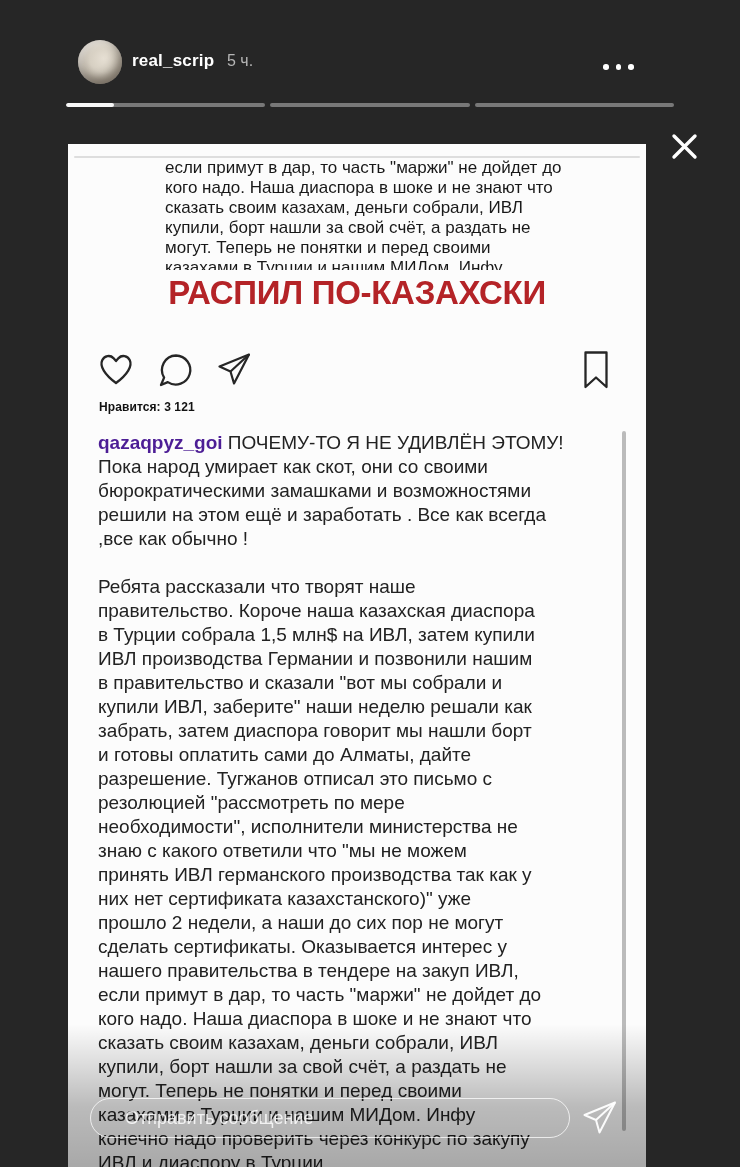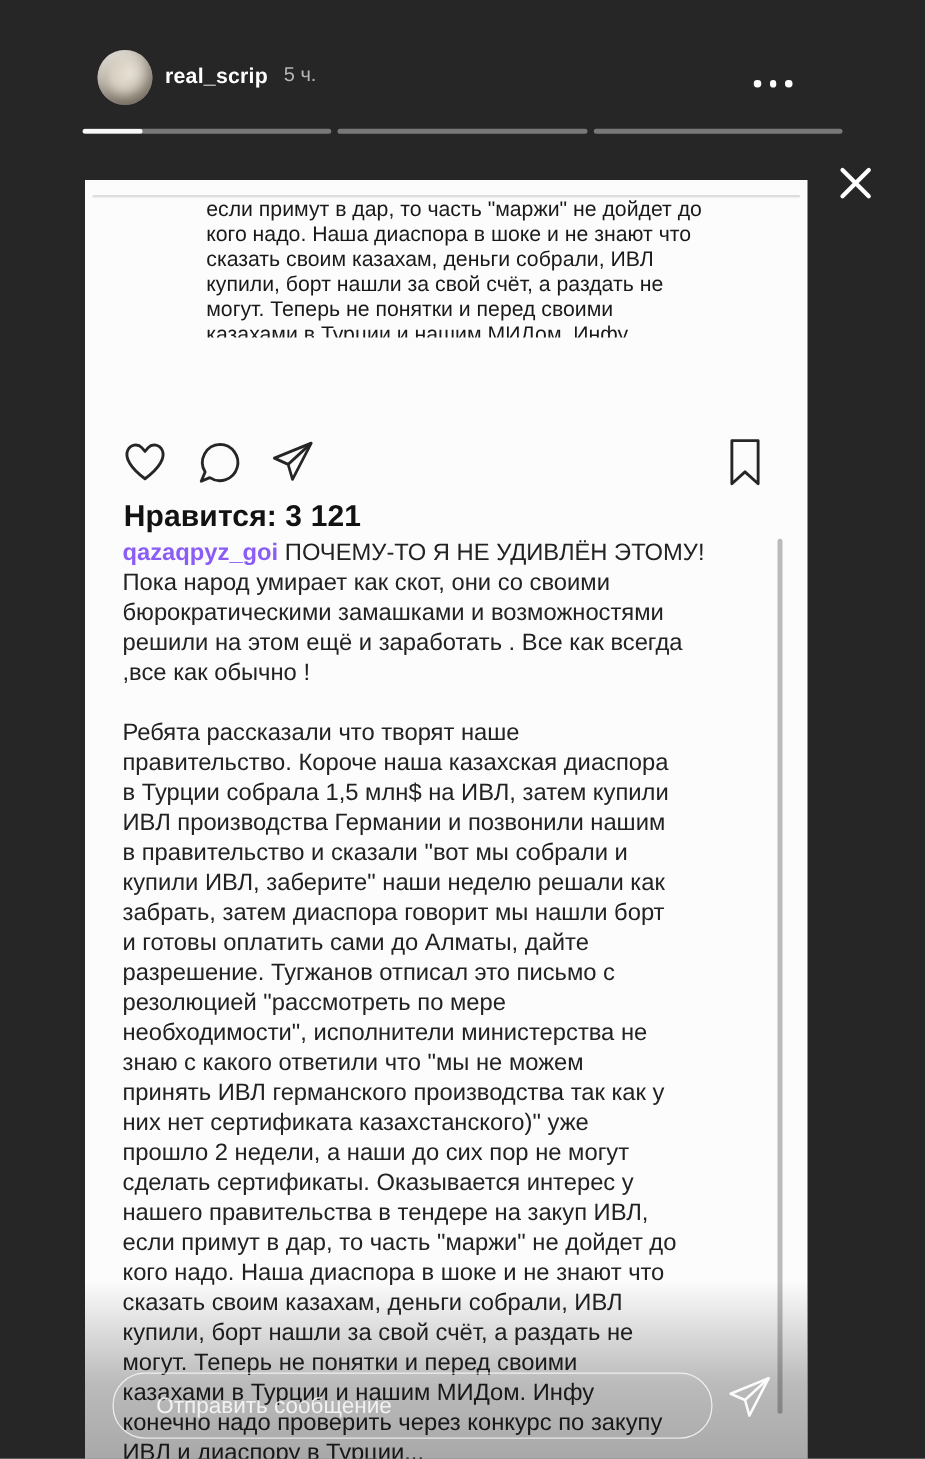--- a/index.html
+++ b/index.html
@@ -35,32 +35,32 @@
   .headline{position:absolute;left:0;top:130px;width:578px;text-align:center;
     color:var(--red);font-size:33px;font-weight:700;letter-spacing:-.3px;}
 
   .actions{position:absolute;left:0;top:206px;width:578px;height:46px;}
   .actions svg{position:absolute;top:0;}
   .icon-heart{left:28px;}
   .icon-comment{left:88px;}
   .icon-share{left:146px;}
   .icon-bookmark{left:514px;top:1px;}
 
-  .likes{position:absolute;left:31px;top:256px;color:#121212;font-size:24px;font-weight:700;letter-spacing:.1px;}
+  .likes{position:absolute;left:31px;top:256px;color:#121212;font-size:12px;font-weight:700;letter-spacing:.1px;}
 
   .caption{position:absolute;left:30px;top:287px;width:534px;color:#222;
     font-size:19px;line-height:24px;white-space:pre-line;}
-  .caption .cap-user{font-weight:700;color:#8b5cf6;white-space:normal;}
+  .caption .cap-user{font-weight:700;color:#4c1d95;white-space:normal;}
 
   .scrollbar{position:absolute;left:554px;top:287px;width:4px;height:700px;background:#a6a6a6;border-radius:2px;opacity:.75;}
 
   .card-gradient{position:absolute;left:0;bottom:0;width:578px;height:150px;
     background:linear-gradient(to bottom, rgba(0,0,0,0) 0%, rgba(0,0,0,.26) 55%, rgba(0,0,0,.34) 100%);pointer-events:none;}
 
-  .reply-pill{position:absolute;left:22px;top:954px;width:480px;height:53px;border:1.5px solid rgba(255,255,255,.75);
+  .reply-pill{position:absolute;left:22px;top:954px;width:480px;height:40px;border:1.5px solid rgba(255,255,255,.75);
     border-radius:26px;display:flex;align-items:center;padding-left:34px;cursor:text;}
   .reply-pill span{color:rgba(255,255,255,.82);font-size:18px;}
   .send-plane{position:absolute;left:508px;top:952px;cursor:pointer;}
 </style>
 </head>
 <body>
 
 <div class="header">
   <div class="avatar"></div>
   <div class="username">real_scrip</div>
@@ -88,20 +88,21 @@
 <div class="card">
   <div class="card-topline"></div>
 
   <div class="top-excerpt">если примут в дар, то часть "маржи" не дойдет до
 кого надо. Наша диаспора в шоке и не знают что
 сказать своим казахам, деньги собрали, ИВЛ
 купили, борт нашли за свой счёт, а раздать не
 могут. Теперь не понятки и перед своими
 казахами в Турции и нашим МИДом. Инфу</div>
 
+  <div class="headline">РАСПИЛ ПО-КАЗАХСКИ</div>
 
   <div class="actions">
     <svg class="icon-heart" width="40" height="40" viewBox="0 0 40 40">
       <path d="M20 33 C 8.5 24.5 3.5 16 6.2 10.2 C 8.3 5.7 14.2 4.6 17.4 8.1 L20 11.1 L22.6 8.1 C 25.8 4.6 31.7 5.7 33.8 10.2 C 36.5 16 31.5 24.5 20 33 Z" fill="none" stroke="#262626" stroke-width="2.3" stroke-linejoin="round"></path>
     </svg>
     <svg class="icon-comment" width="40" height="40" viewBox="0 0 40 40">
       <path d="M20 5.5 a14.5 14.5 0 1 1 -8.2 26.6 L5 35 l3.1 -7.4 A14.5 14.5 0 0 1 20 5.5 z" fill="none" stroke="#262626" stroke-width="2.3" stroke-linejoin="round"></path>
     </svg>
     <svg class="icon-share" width="40" height="40" viewBox="0 0 40 40">
       <path d="M35 4.5 L5.5 16.5 L16.5 21.5 L20 33.5 Z" fill="none" stroke="#262626" stroke-width="2.2" stroke-linejoin="round"></path>

